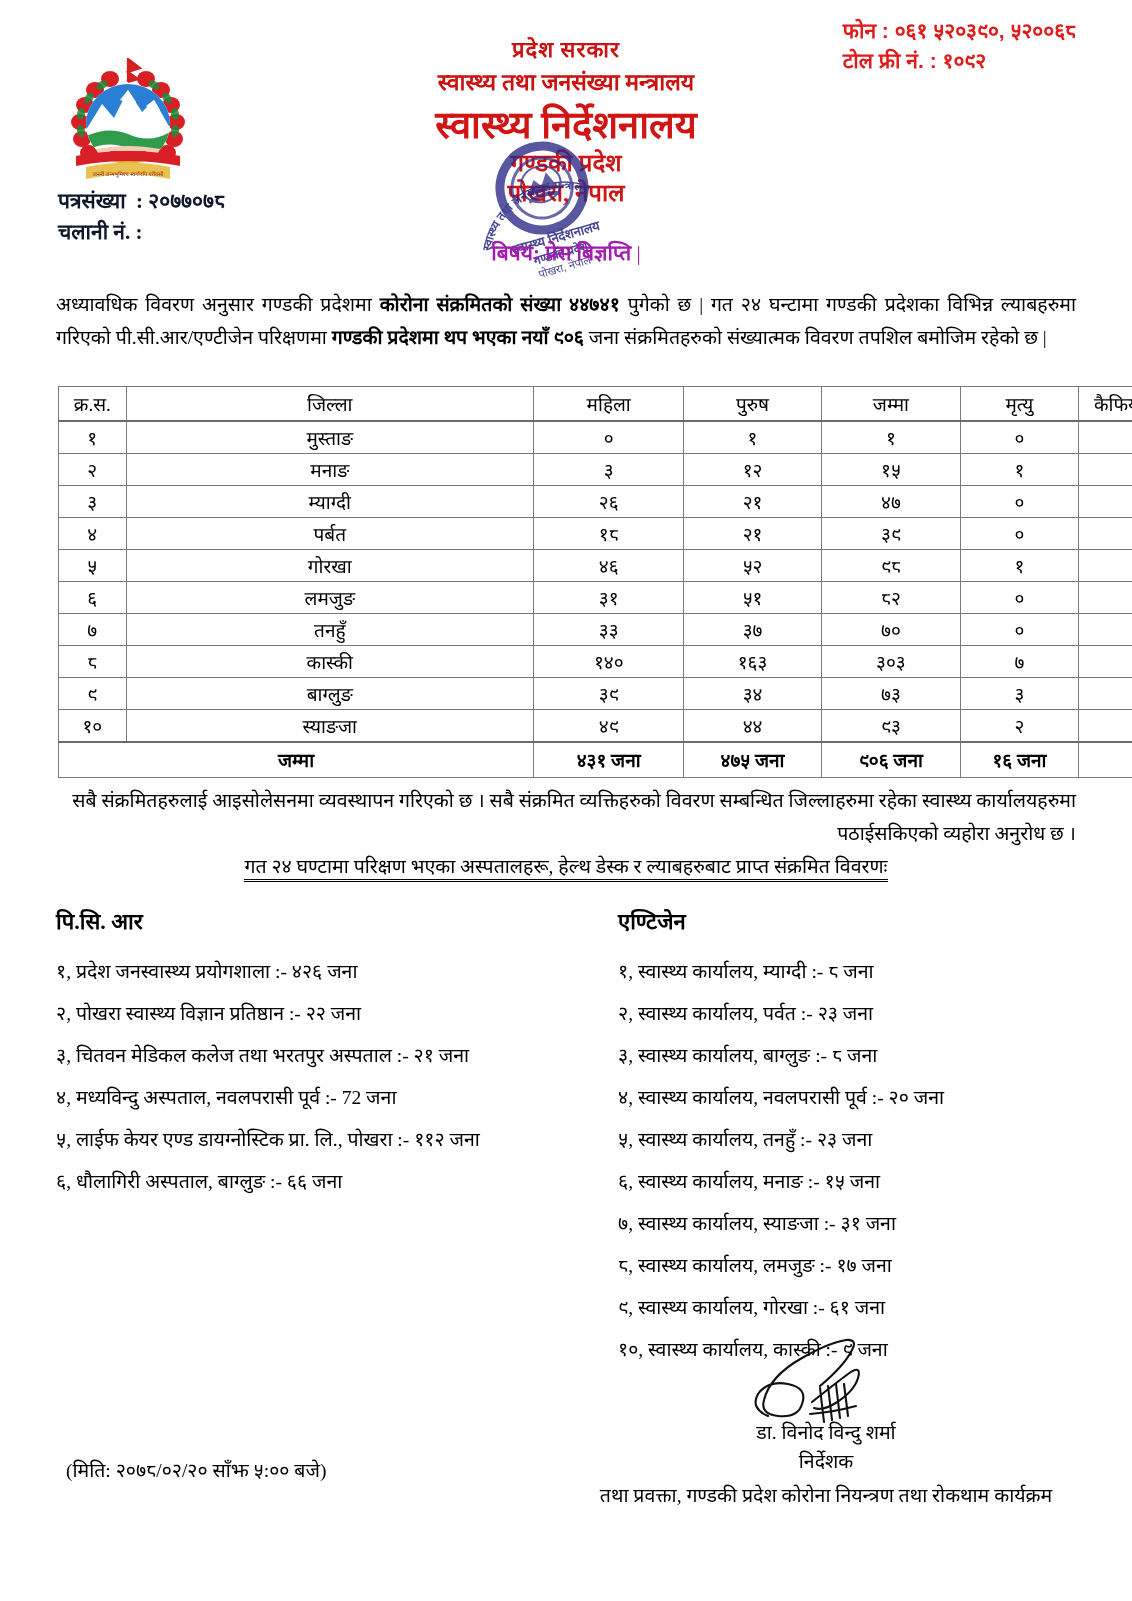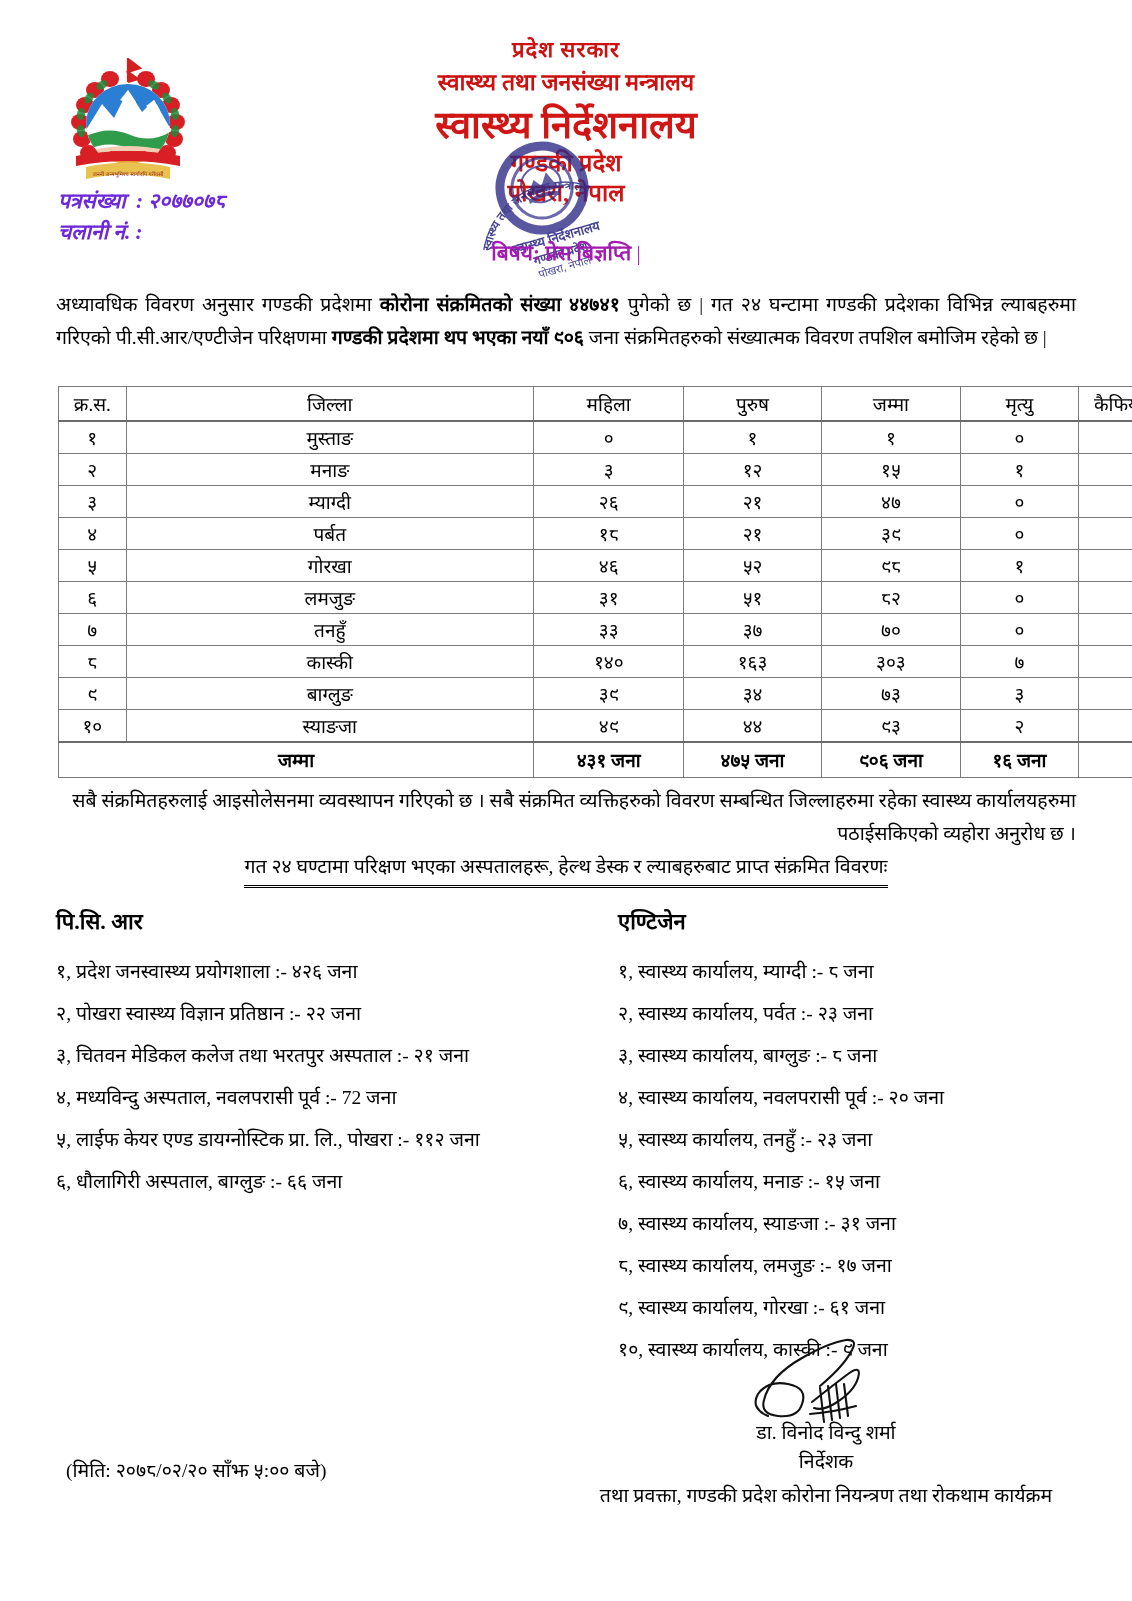--- a/index.html
+++ b/index.html
@@ -96,25 +96,24 @@
     height: 180px;
     opacity: 0.88;
     transform: rotate(-16deg);
     pointer-events: none;
   }
 
   .letter-meta {
     position: absolute;
     left: 58px;
     top: 186px;
-    color: #6d28d9;
+    color: #0f172a;
     font-size: 21px;
     line-height: 31px;
     font-weight: 600;
-    font-style: italic;
   }
   .letter-meta .row { white-space: pre; }
 
   .subject {
     position: absolute;
     left: 0;
     right: 0;
     top: 238px;
     text-align: center;
     font-size: 21px;
@@ -189,21 +188,21 @@
   .section-heading {
     position: absolute;
     left: 0;
     right: 0;
     top: 852px;
     text-align: center;
     font-size: 19.5px;
   }
   .section-heading span {
     border-bottom: 3px double #000;
-    padding-bottom: 8px;
+    padding-bottom: 2px;
   }
 
   
   .lists {
     position: absolute;
     left: 56px;
     top: 905px;
     width: 1020px;
     display: flex;
   }
@@ -249,20 +248,24 @@
     left: 66px;
     top: 1456px;
     font-size: 19.5px;
   }
 </style>
 </head>
 <body>
 
 <div class="page">
 
+  <div class="phone-block">
+    <div>फोन : ०६१ ५२०३९०, ५२००६८</div>
+    <div>टोल फ्री नं. : १०९२</div>
+  </div>
 
   <div class="emblem">
     <svg width="140" height="142" viewBox="0 0 140 142" xmlns="http://www.w3.org/2000/svg">
 
       <path d="M70 6 L70 30 M70 7 L82 16 L70 20 L80 27 L70 30" fill="#d32020" stroke="#d32020" stroke-width="2.2"></path>
 
       <g fill="#d81f26">
         <circle cx="70" cy="22" r="0"></circle>
         <ellipse cx="52" cy="27" rx="9" ry="8"></ellipse>
         <ellipse cx="88" cy="27" rx="9" ry="8"></ellipse>

